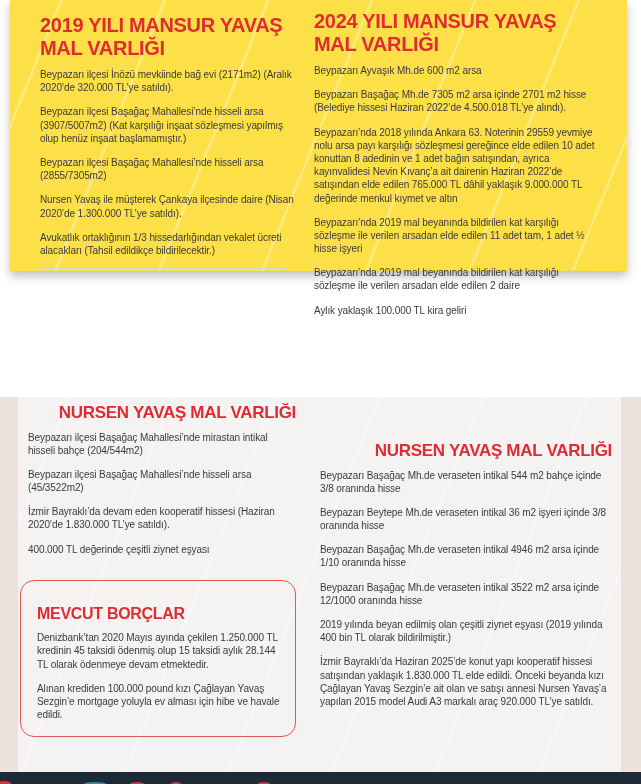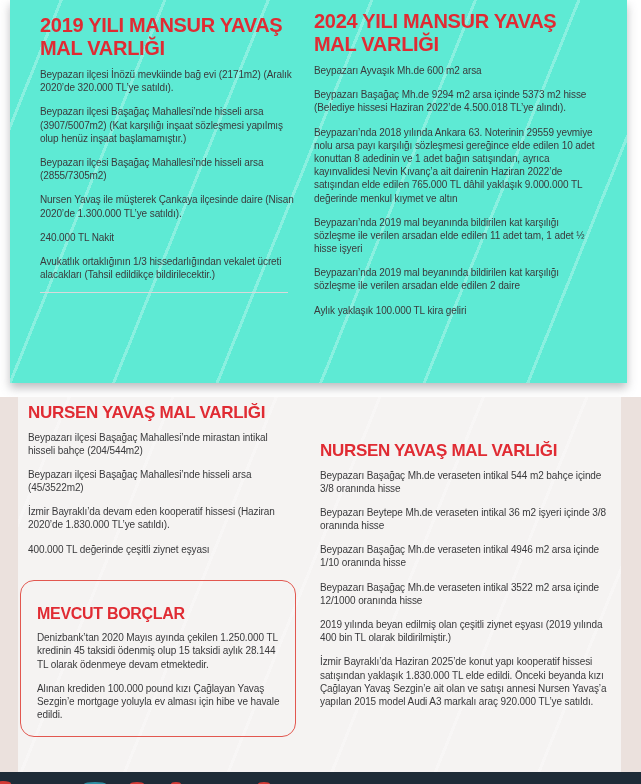--- a/index.html
+++ b/index.html
@@ -3,22 +3,22 @@
 <meta charset="utf-8">
 <style>
   html,body{margin:0;padding:0;}
   body{
     width:641px;height:784px;position:relative;background:#ffffff;
     font-family:"Liberation Sans","DejaVu Sans",sans-serif;
     -webkit-font-smoothing:antialiased;overflow:hidden;
   }
   
   .slide1{
-    position:absolute;left:10px;top:0;width:617px;height:383px;
-    background:#5eead4;
+    position:absolute;left:10px;top:0;width:617px;height:271px;
+    background:#fde047;
     box-shadow:0 5px 9px rgba(110,110,118,.45);
   }
   .slide1::before,.slide2-inner::before{
     content:"";position:absolute;inset:0;pointer-events:none;
     background:
       repeating-linear-gradient(112deg,
         rgba(255,255,255,0) 0 46px,
         rgba(255,255,255,.55) 46px 49px,
         rgba(255,255,255,0) 49px 96px);
     opacity:.5;
@@ -35,21 +35,21 @@
     position:absolute;left:18px;top:0;width:603px;height:375px;
     background:#f5f3f2;
   }
   .col-left2{left:10px;top:6px;width:268px;}
   .col-right2{left:302px;top:44px;width:292px;}
   
   .title{
     color:#e02b33;font-weight:bold;font-size:20px;line-height:1.15;
     letter-spacing:-0.3px;margin:0 0 8px 0;
   }
-  .title.small{font-size:17px;margin-bottom:8px;}
+  .title.small{font-size:17px;margin-bottom:8px;text-align:right;}
   .title.box-title{font-size:16px;margin-bottom:8px;}
   .item{
     color:#3a3a3c;font-size:10px;line-height:1.32;
     letter-spacing:-0.1px;margin:0 0 11px 0;
   }
   .item .b{font-weight:normal;}
   .divider{height:1px;background:#d9d9db;width:248px;margin-top:6px;}
   
   .debt-box{
     margin:24px 0 0 -8px;width:244px;
@@ -74,30 +74,29 @@
 <body>
 
 <div class="slide1">
   <div class="col col-left1">
     <h2 class="title">2019 YILI MANSUR YAVAŞ MAL VARLIĞI</h2>
     <div>
         <p class="item"><span>Beypazarı ilçesi İnözü mevkiinde bağ evi (2171m2) (Aralık 2020’de 320.000 TL’ye satıldı).</span></p>
         <p class="item"><span>Beypazarı ilçesi Başağaç Mahallesi’nde hisseli arsa (3907/5007m2) (Kat karşılığı inşaat sözleşmesi yapılmış olup henüz inşaat başlamamıştır.)</span></p>
         <p class="item"><span>Beypazarı ilçesi Başağaç Mahallesi’nde hisseli arsa (2855/7305m2)</span></p>
         <p class="item"><span>Nursen Yavaş ile müşterek Çankaya ilçesinde daire (Nisan 2020’de 1.300.000 TL’ye satıldı).</span></p>
-        <p class="item"><span>240.000 TL Nakit</span></p>
         <p class="item"><span>Avukatlık ortaklığının 1/3 hissedarlığından vekalet ücreti alacakları (Tahsil edildikçe bildirilecektir.)</span></p>
       </div>
     <div class="divider"></div>
   </div>
   <div class="col col-right1">
     <h2 class="title">2024 YILI MANSUR YAVAŞ MAL VARLIĞI</h2>
     <div>
         <p class="item"><span>Beypazarı Ayvaşık Mh.de 600 m2 arsa</span></p>
-        <p class="item"><span>Beypazarı Başağaç Mh.de 9294 m2 arsa içinde 5373 m2 hisse (Belediye hissesi Haziran 2022’de 4.500.018 TL’ye alındı).</span></p>
+        <p class="item"><span>Beypazarı Başağaç Mh.de 7305 m2 arsa içinde 2701 m2 hisse (Belediye hissesi Haziran 2022’de 4.500.018 TL’ye alındı).</span></p>
         <p class="item"><span>Beypazarı’nda 2018 yılında Ankara 63. Noterinin 29559 yevmiye nolu arsa payı karşılığı sözleşmesi gereğince elde edilen </span><span class="b">10 adet konuttan 8 adedinin ve 1 adet bağın satışından,</span><span> ayrıca kayınvalidesi Nevin Kıvanç’a ait dairenin Haziran 2022’de satışından elde edilen 765.000 TL dâhil yaklaşık 9.000.000 TL değerinde menkul kıymet ve altın</span></p>
         <p class="item"><span>Beypazarı’nda 2019 mal beyanında bildirilen kat karşılığı sözleşme ile verilen arsadan elde edilen 11 adet tam, 1 adet ½ hisse işyeri</span></p>
         <p class="item"><span>Beypazarı’nda 2019 mal beyanında bildirilen kat karşılığı sözleşme ile verilen arsadan elde edilen 2 daire</span></p>
         <p class="item"><span>Aylık yaklaşık 100.000 TL kira geliri</span></p>
       </div>
   </div>
 </div>
 
 <div class="slide2">
   <div class="slide2-inner">

